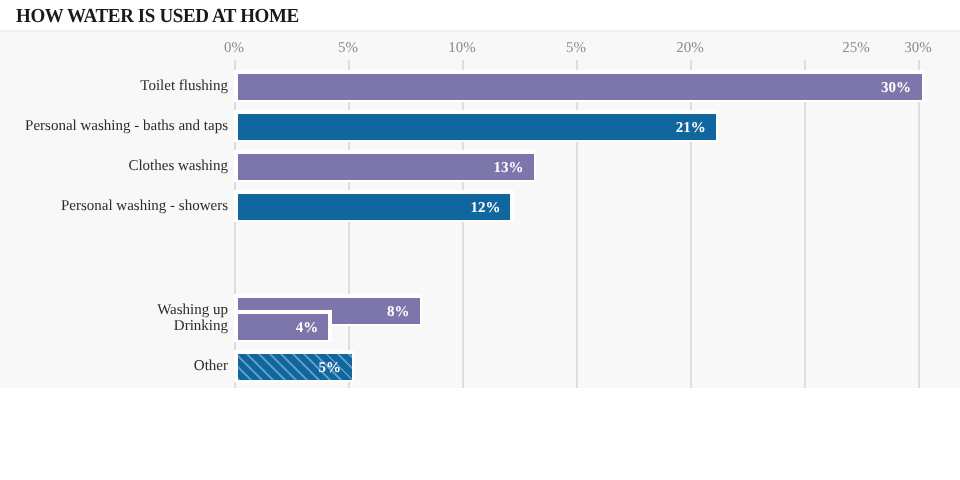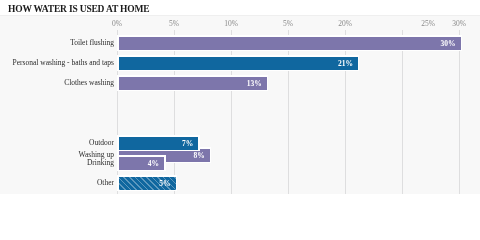--- a/index.html
+++ b/index.html
@@ -182,33 +182,33 @@
           </div>
         </div>
         <div class="bar-row" style="top: 43px;">
           <div class="cat-label">Clothes washing</div>
           <div class="bar-outer" style="width: 151.2px;">
             <div class="bar purple">
               <div class="bar-value">13%</div>
             </div>
           </div>
         </div>
+        <div class="bar-row" style="top: 63px;">
+          <div class="cat-label">Personal washing - showers</div>
+          <div class="bar-outer" style="width: 139.8px;">
+            <div class="bar blue">
+              <div class="bar-value">12%</div>
+            </div>
+          </div>
+        </div>
         <div class="bar-row" style="top: 83px; margin-top: 32px;">
           <div class="cat-label">Washing up</div>
           <div class="bar-outer" style="width: 94.2px;">
             <div class="bar purple">
               <div class="bar-value">8%</div>
-            </div>
-          </div>
-        </div>
-        <div class="bar-row" style="top: 103px;">
-          <div class="cat-label">Outdoor</div>
-          <div class="bar-outer" style="width: 82.8px;">
-            <div class="bar blue">
-              <div class="bar-value">7%</div>
             </div>
           </div>
         </div>
         <div class="bar-row" style="top: 123px;">
           <div class="cat-label">Drinking</div>
           <div class="bar-outer" style="width: 48.6px;">
             <div class="bar purple">
               <div class="bar-value">4%</div>
             </div>
           </div>

